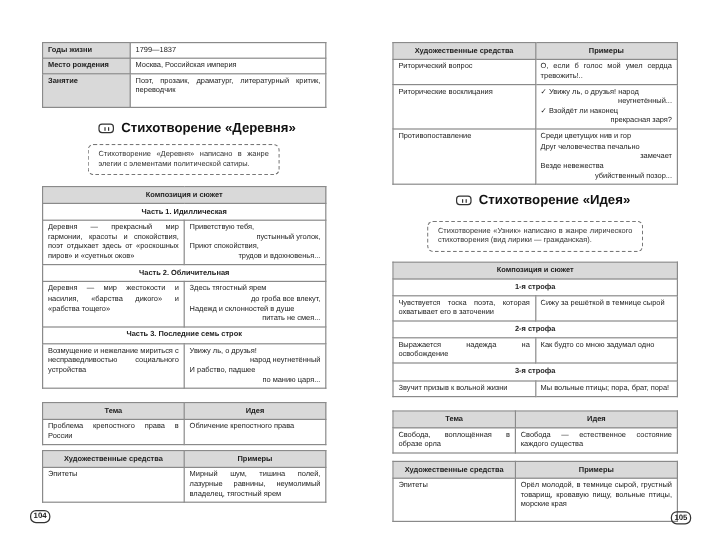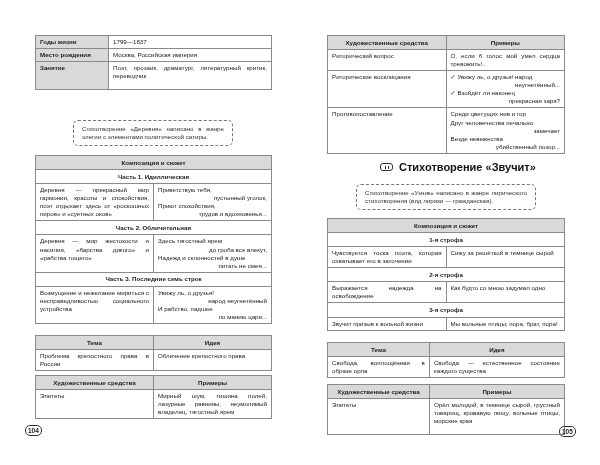--- a/index.html
+++ b/index.html
@@ -51,20 +51,24 @@
       <td class="lbl">Место рождения</td>
       <td>Москва, Российская империя</td>
     </tr>
     <tr>
       <td class="lbl" style="height:28px">Занятие</td>
       <td class="just">Поэт, прозаик, драматург, литературный критик, переводчик</td>
     </tr>
   </tbody>
     </table>
 
+  <div class="heading" style="left:82px; top:100px;">
+    <span class="ico"></span>
+    <span>Стихотворение «Деревня»</span>
+  </div>
 
   <div class="note" style="left:73px; top:120px; width:160px;">Стихотворение «Деревня» написано в жанре элегии с элементами политической сатиры.</div>
 
   <table class="t" style="left:35px; top:155px; width:237px;">
     <colgroup>
         <col style="width:50%">
         <col>
       </colgroup>
     <tbody>
         <tr>
@@ -163,21 +167,21 @@
       <td>Противопоставление</td>
       <td>
         <span class="verse"><span>Среди цветущих нив и гор</span><span style="display:block">Друг человечества печально</span><span class="r">замечает</span><span>Везде невежества</span><span class="r">убийственный позор...</span></span>
       </td>
     </tr>
   </tbody>
     </table>
 
   <div class="heading" style="left:80px; top:160px;">
     <span class="ico"></span>
-    <span>Стихотворение «Звучит»</span>
+    <span>Стихотворение «Идея»</span>
   </div>
 
   <div class="note" style="left:56px; top:184px; width:180px;">Стихотворение «Узник» написано в жанре лирического стихотворения (вид лирики — гражданская).</div>
 
   <table class="t" style="left:27px; top:218px; width:238px;">
     <colgroup>
         <col style="width:50%">
         <col>
       </colgroup>
     <tbody>

